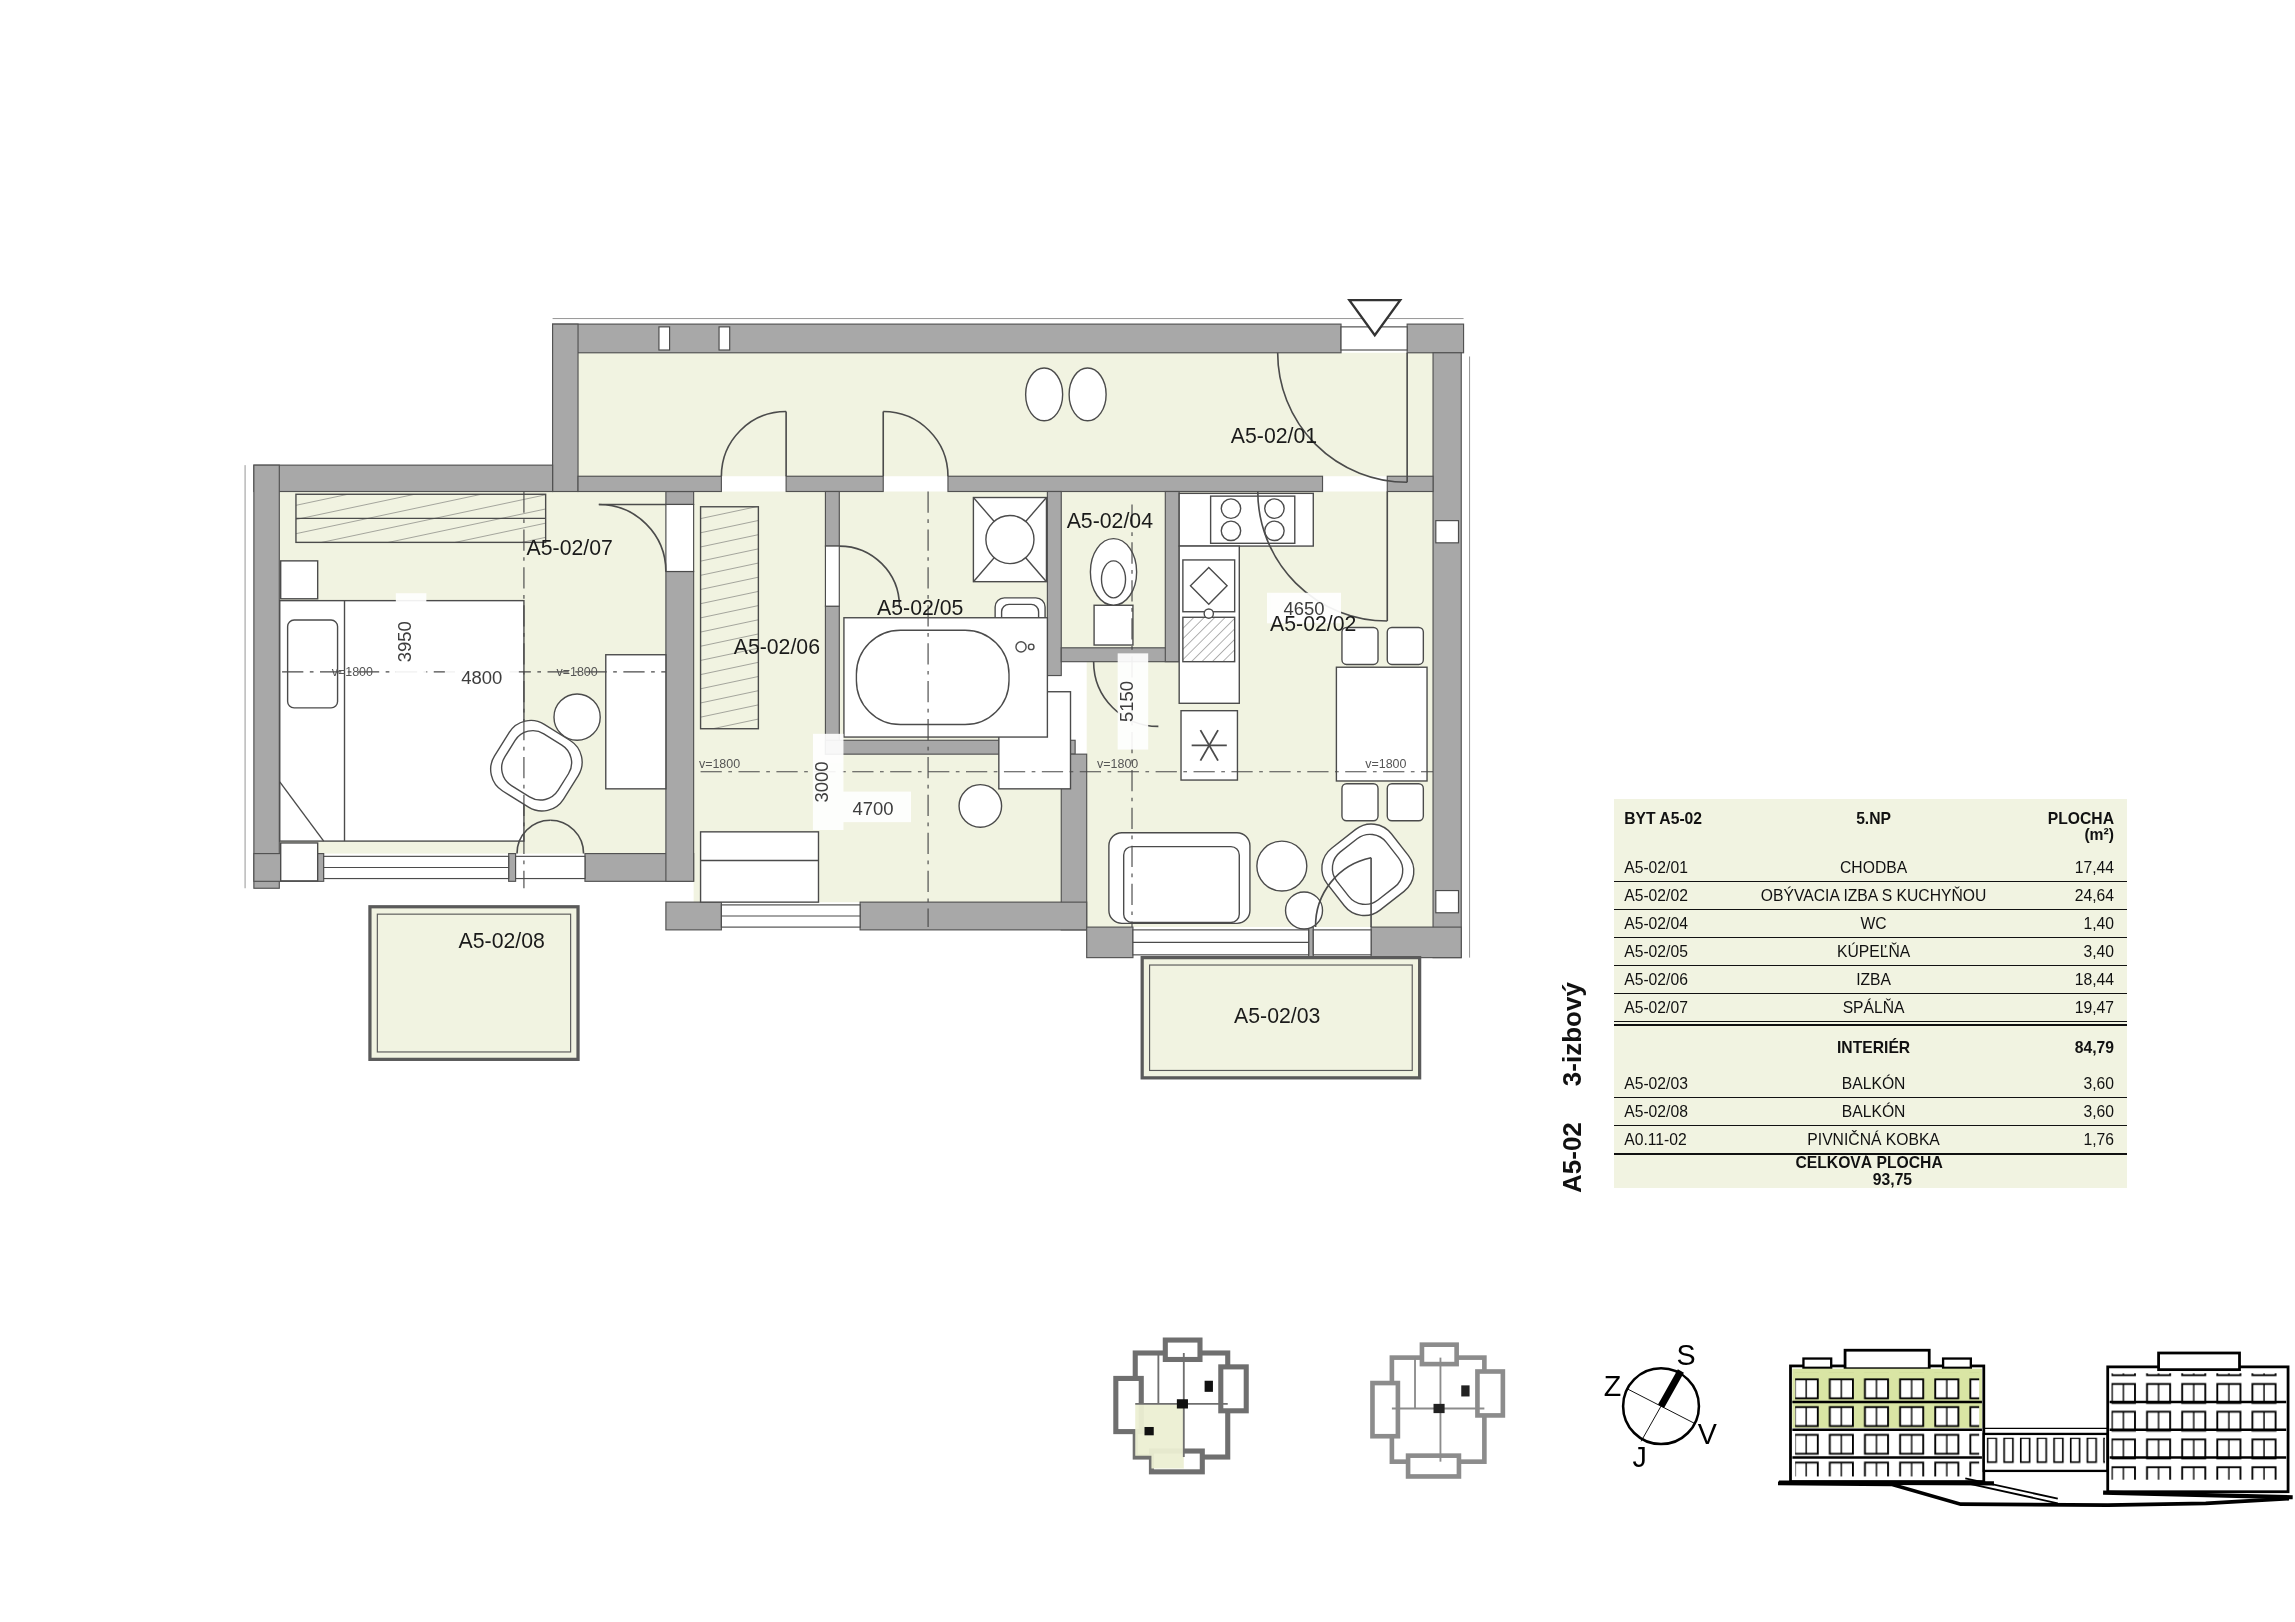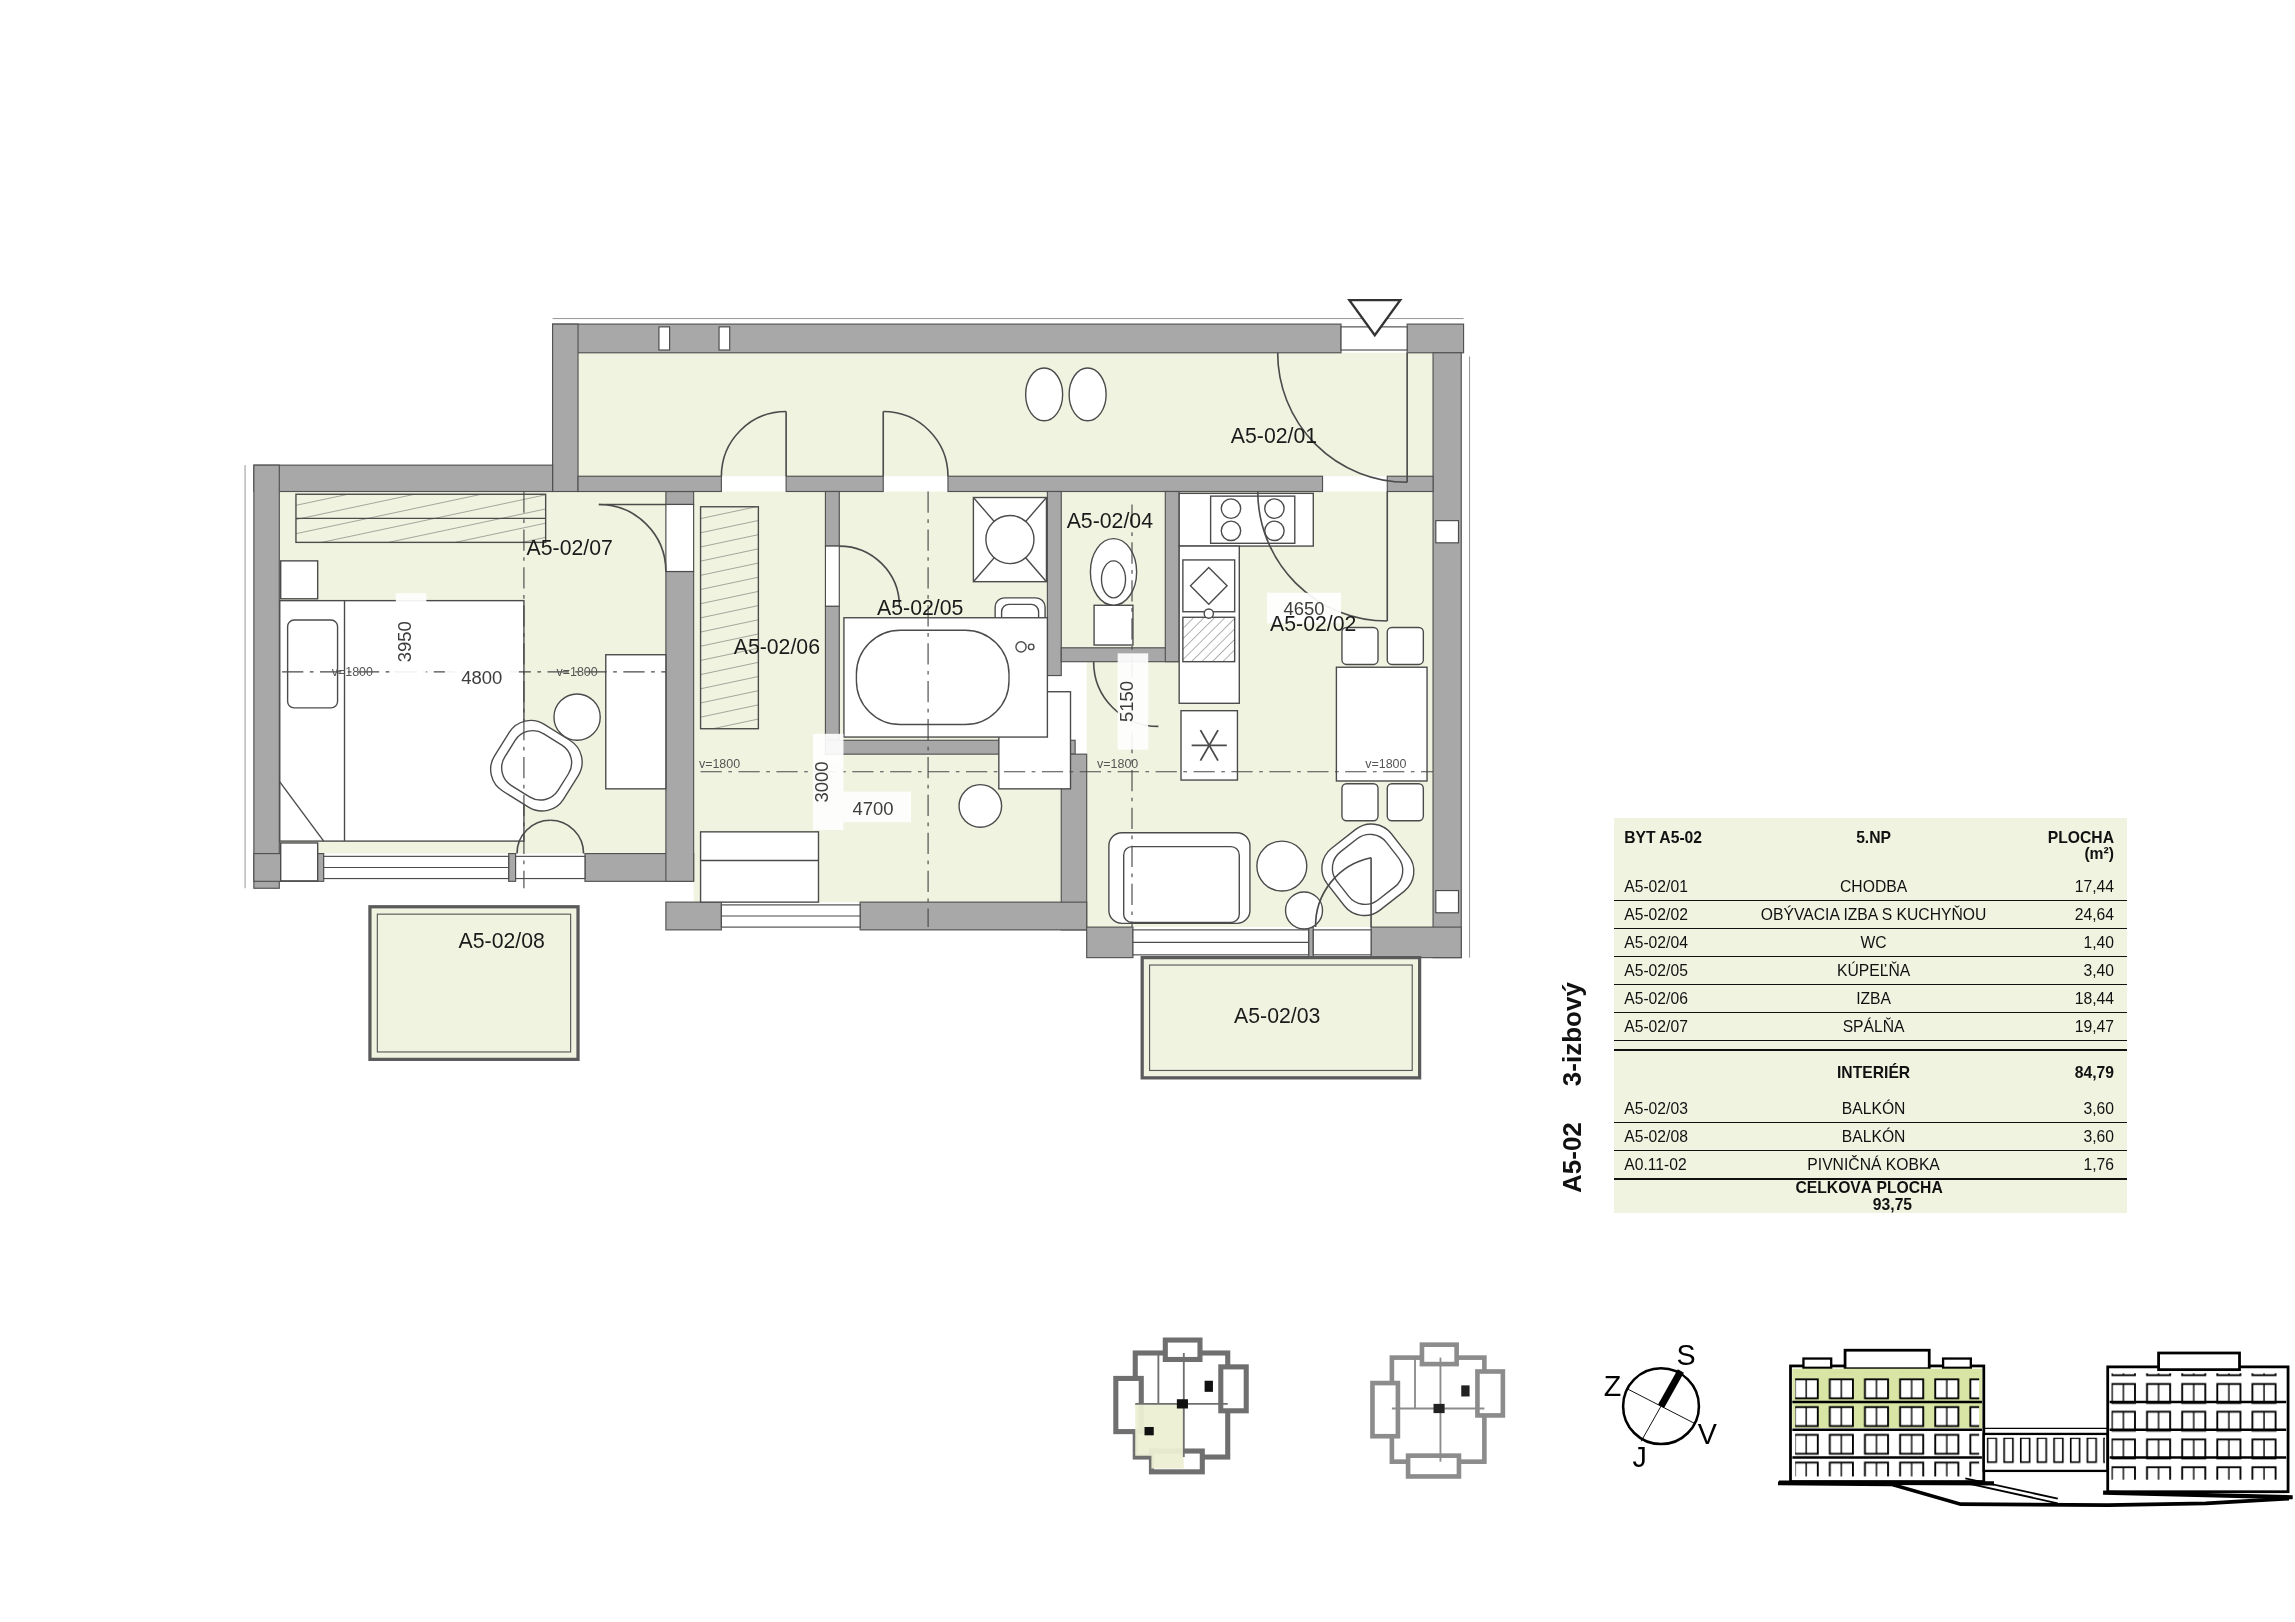--- a/index.html
+++ b/index.html
@@ -1,29 +1,29 @@
 <!DOCTYPE html>
 <html style="font-size:7.4px"><head>
 <meta charset="utf-8">
 <style>
   html,body{margin:0;padding:0;background:#ffffff;}
   body{width:2295px;height:1623px;position:relative;overflow:hidden;
        font-family:"Liberation Sans",sans-serif;color:#111;}
   #plan-svg{position:absolute;left:0;top:0;}
 
   
-  .areas{position:absolute;left:1614px;top:818px;width:513px;background:#f1f3e1;}
+  .areas{position:absolute;left:1614px;top:799px;width:513px;background:#f1f3e1;}
   .arow{display:flex;align-items:center;height:27px;padding:0 13px 0 10.2px;
         font-size:15.7px;line-height:1;}
   .arow .c1{width:95px;flex:0 0 auto;}
   .arow .c2{flex:1 1 auto;text-align:center;}
   .arow .c3{width:86px;flex:0 0 auto;text-align:right;}
   .ahead{height:43px;font-weight:bold;align-items:flex-start;padding-top:12px;}
   .bline{border-bottom:1.4px solid #111;}
-  .tline{border-top:2.3px solid #111;margin-top:8px;gap:47px;}
+  .tline{border-top:2.3px solid #111;margin-top:2px;gap:47px;}
   .thickb{border-bottom:2.8px solid #111;}
   .tall{height:44px;}
   .total{height:33px;flex-direction:column;}
   .bold{font-weight:bold;}
 
   
   .vlabel{position:absolute;left:1557px;top:903px;width:290px;height:30.5px;
           transform:rotate(-90deg) translateX(-290px);transform-origin:0 0;
           display:flex;align-items:center;gap:36px;
           font-size:26px;font-weight:bold;white-space:nowrap;}

